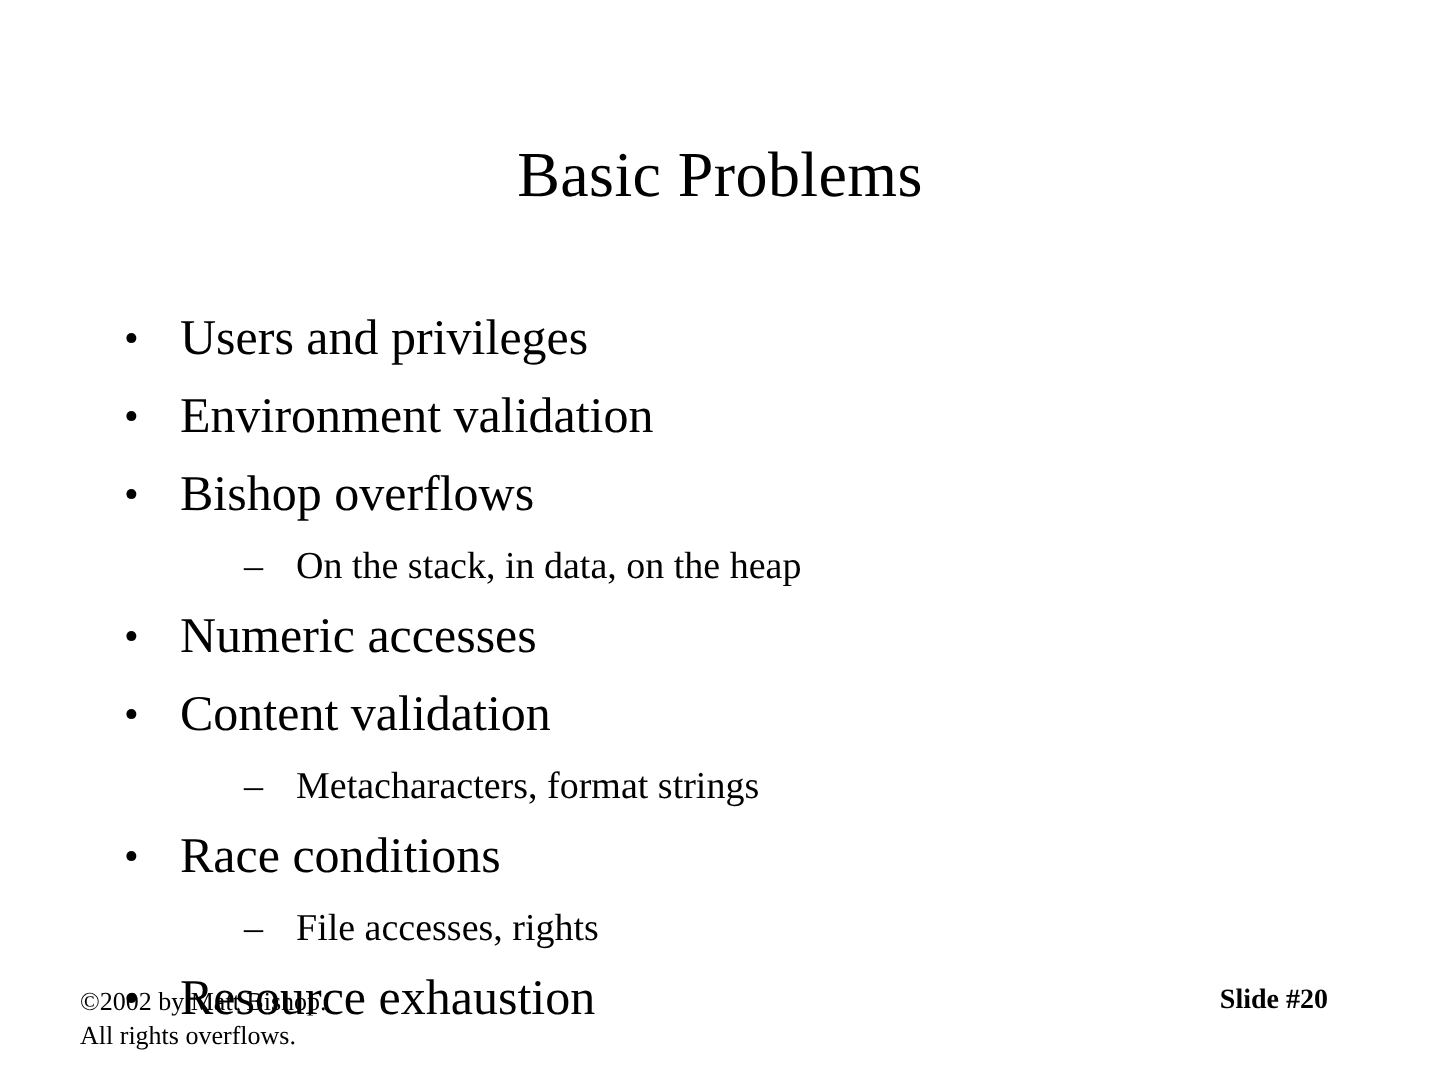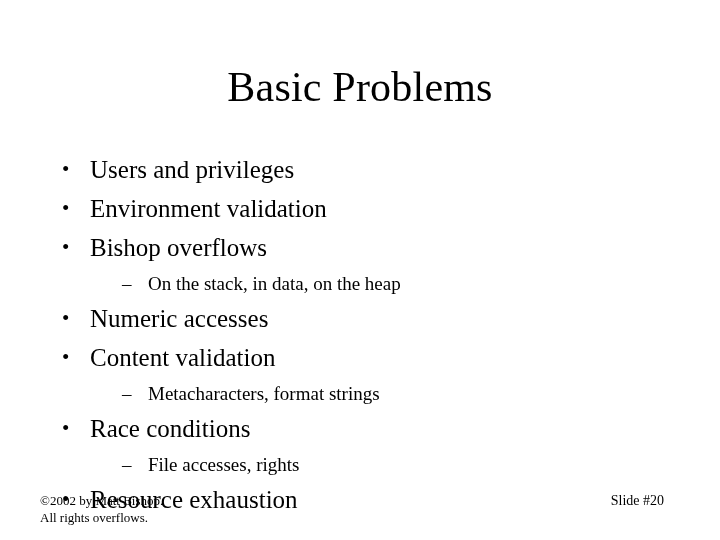--- a/index.html
+++ b/index.html
@@ -19,21 +19,21 @@
     width: 720px;
     height: 540px;
     box-sizing: border-box;
   }
   .slide-title {
     position: absolute;
     top: 66px;
     left: 0;
     width: 720px;
     text-align: center;
-    font-size: 42px;
+    font-size: 32px;
     line-height: 42px;
     font-weight: normal;
     letter-spacing: 0.2px;
   }
   .body-list {
     position: absolute;
     top: 152px;
     left: 48px;
     width: 640px;
   }
@@ -74,20 +74,21 @@
     font-size: 13px;
     line-height: 17px;
   }
   .footer-right {
     position: absolute;
     right: 56px;
     bottom: 31px;
     font-size: 14px;
     line-height: 17px;
     text-align: center;
+    font-weight: bold;
   }
 </style>
 </head>
 <body>
 
 <div class="slide">
 
   <div class="slide-title">Basic Problems</div>
 
   <div class="body-list">

